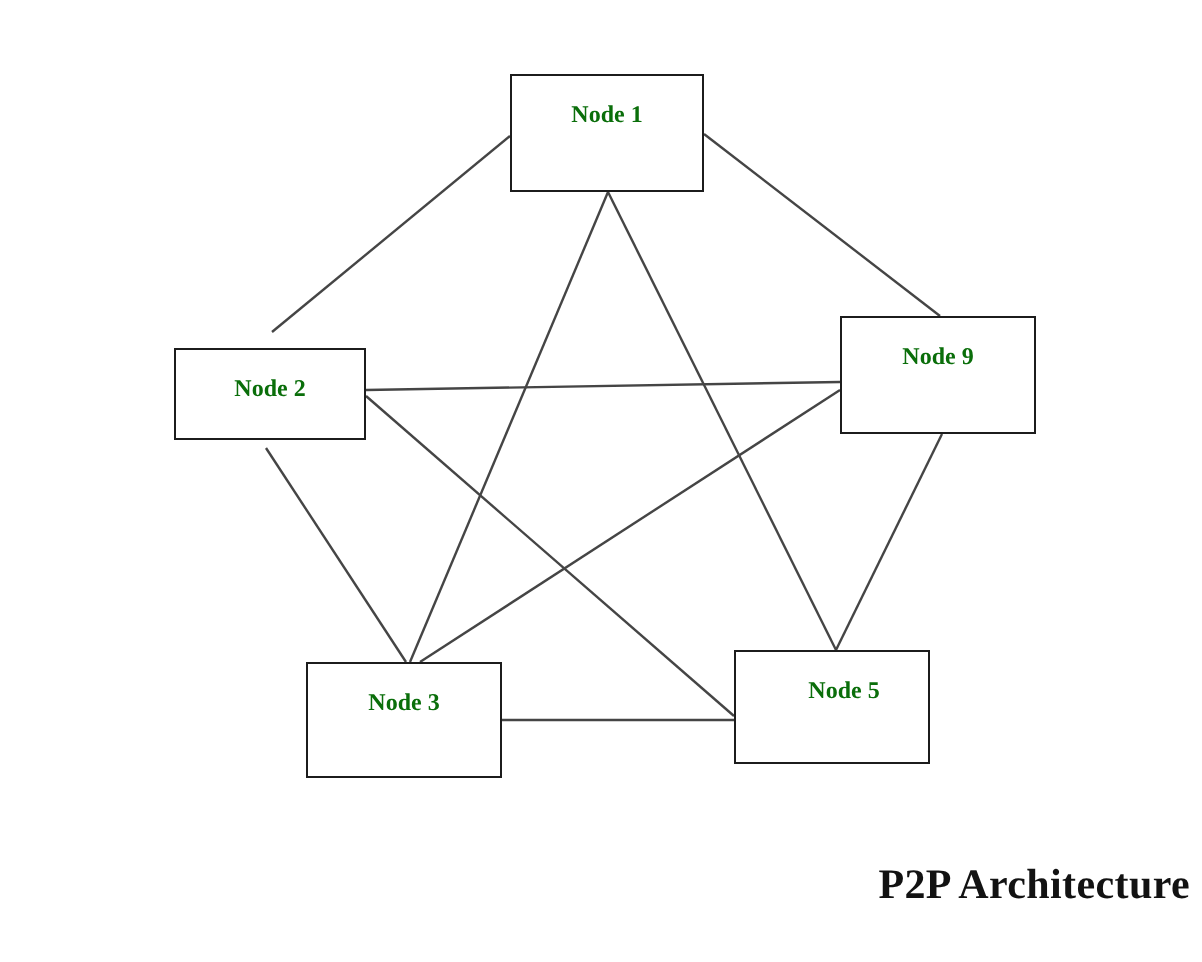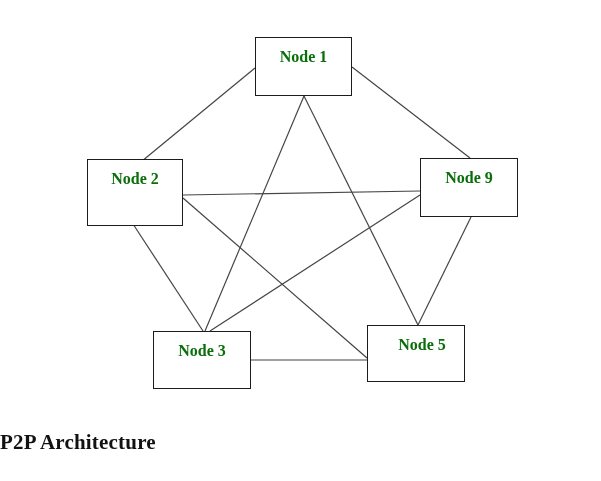--- a/index.html
+++ b/index.html
@@ -28,30 +28,30 @@
     box-sizing: border-box;
     background: #ffffff;
     border: 1.5px solid #1c1c1c;
     display: flex;
     justify-content: center;
     align-items: flex-start;
     padding-top: 8px;
   }
   .node-label {
     font-weight: bold;
-    font-size: 16px;
+    font-size: 12px;
     line-height: 22px;
     white-space: nowrap;
   }
   .diagram-title {
     position: absolute;
     left: 0;
     width: 595px;
     top: 430px;
-    text-align: left;
+    text-align: right;
     font-weight: bold;
     font-size: 21px;
     color: #121212;
     letter-spacing: 0.2px;
   }
 </style>
 </head>
 <body>
 
 <div class="canvas" style="background: rgb(255, 255, 255);">
@@ -64,21 +64,21 @@
       <line x1="133" y1="224" x2="203" y2="331" stroke="#454545" stroke-width="1.2"></line>
       <line x1="183" y1="198" x2="367" y2="358" stroke="#454545" stroke-width="1.2"></line>
       <line x1="420" y1="195" x2="210" y2="331" stroke="#454545" stroke-width="1.2"></line>
       <line x1="471" y1="217" x2="418" y2="325" stroke="#454545" stroke-width="1.2"></line>
       <line x1="251" y1="360" x2="367" y2="360" stroke="#454545" stroke-width="1.2"></line>
     </svg>
   <div id="nodes-layer">
       <div class="node-box" style="left: 255px; top: 37px; width: 97px; height: 59px; border-color: rgb(28, 28, 28);">
         <span class="node-label" style="color: rgb(10, 110, 10);">Node 1</span>
       </div>
-      <div class="node-box" style="left: 87px; top: 159px; width: 96px; height: 67px; border-color: rgb(28, 28, 28); text-align: right;">
+      <div class="node-box" style="left: 87px; top: 174px; width: 96px; height: 46px; border-color: rgb(28, 28, 28); text-align: right;">
         <span class="node-label" style="color: rgb(10, 110, 10);">Node 2</span>
       </div>
       <div class="node-box" style="left: 420px; top: 158px; width: 98px; height: 59px; border-color: rgb(28, 28, 28);">
         <span class="node-label" style="color: rgb(10, 110, 10);">Node 9</span>
       </div>
       <div class="node-box" style="left: 153px; top: 331px; width: 98px; height: 58px; border-color: rgb(28, 28, 28);">
         <span class="node-label" style="color: rgb(10, 110, 10);">Node 3</span>
       </div>
       <div class="node-box" style="left: 367px; top: 325px; width: 98px; height: 57px; border-color: rgb(28, 28, 28); padding-left: 12px;">
         <span class="node-label" style="color: rgb(10, 110, 10);">Node 5</span>

